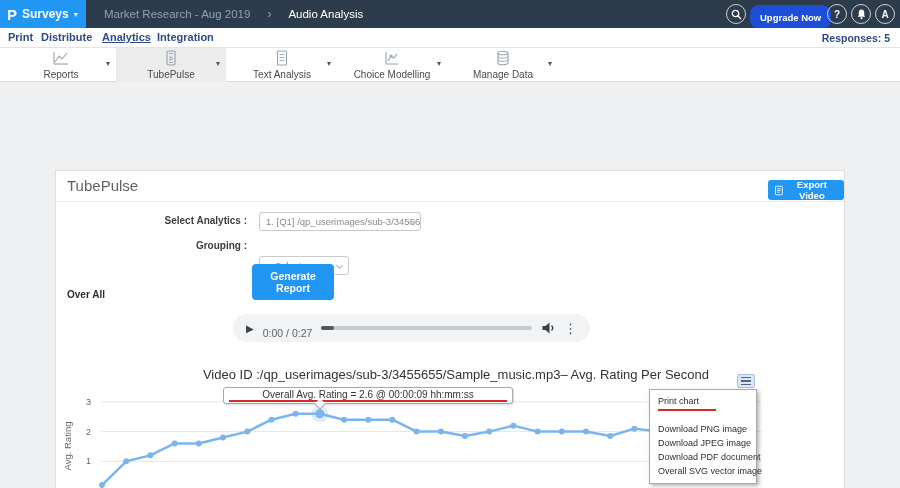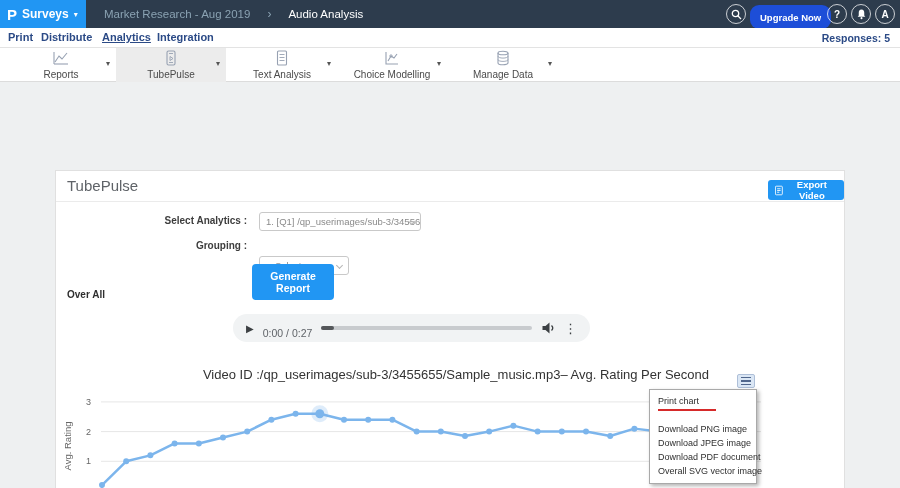--- a/index.html
+++ b/index.html
@@ -261,20 +261,25 @@
         <circle cx="500.8" cy="48.6" r="3" fill="#7cb5ec"></circle>
         <circle cx="525" cy="48.6" r="3" fill="#7cb5ec"></circle>
         <circle cx="549.2" cy="53.055" r="3" fill="#7cb5ec"></circle>
         <circle cx="573.4" cy="45.629999999999995" r="3" fill="#7cb5ec"></circle>
         <circle cx="597.6" cy="48.6" r="3" fill="#7cb5ec"></circle>
         <circle cx="621.8" cy="48.6" r="3" fill="#7cb5ec"></circle>
         <circle cx="646" cy="48.6" r="3" fill="#7cb5ec"></circle>
         <circle cx="670.1999999999999" cy="48.6" r="3" fill="#7cb5ec"></circle>
       </svg>
 
+    <div class="abs tooltip">
+      <span>Overall Avg. Rating = 2.6 @ 00:00:09 hh:mm:ss</span>
+      <i class="tooltip-redline"></i>
+      <i class="tooltip-caret"></i>
+    </div>
 
     <div class="abs context-menu">
       <div class="menu-item">Print chart</div>
       <i class="abs menu-redline" style="position:relative; display:block;"></i>
       <div class="menu-gap"></div>
       <div class="menu-item">Download PNG image</div>
       <div class="menu-item">Download JPEG image</div>
       <div class="menu-item">Download PDF document</div>
       <div class="menu-item">Overall SVG vector image</div>
     </div>

